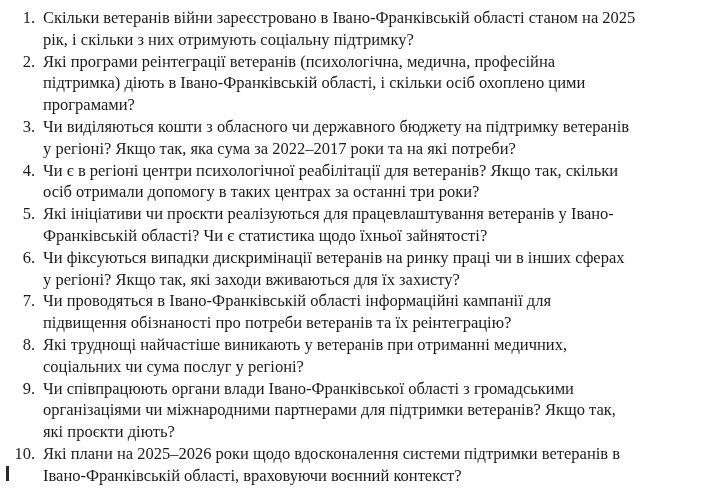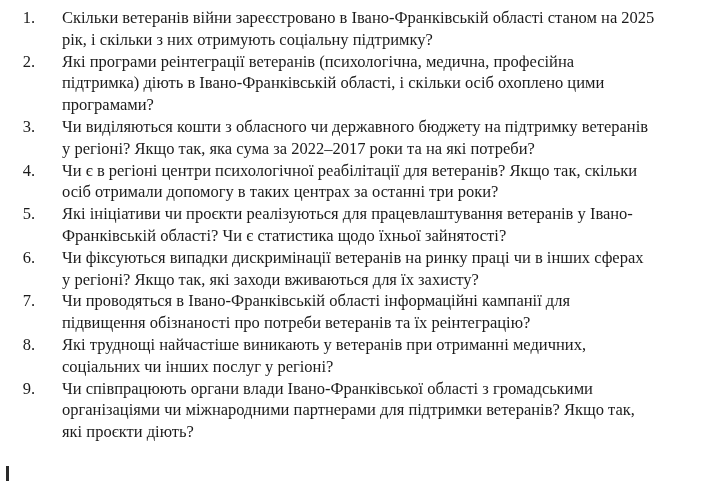--- a/index.html
+++ b/index.html
@@ -30,21 +30,21 @@
     align-items: flex-start;
     font-size: 16.5px;
     line-height: 21.8px;
   }
   .num {
     flex: 0 0 35px;
     text-align: right;
     white-space: nowrap;
   }
   .txt {
-    margin-left: 27px;
+    margin-left: 8px;
     width: 656px;
     white-space: pre-wrap;
   }
   
   .clipped-glyph {
     position: absolute;
     left: 6px;
     top: 466px;
     width: 3px;
     height: 15px;
@@ -96,27 +96,32 @@
 
     <div class="li">
       <span class="num">7.</span>
       <span class="txt">Чи проводяться в Івано-Франківській області інформаційні кампанії для
 підвищення обізнаності про потреби ветеранів та їх реінтеграцію?</span>
     </div>
 
     <div class="li">
       <span class="num">8.</span>
       <span class="txt">Які труднощі найчастіше виникають у ветеранів при отриманні медичних,
-соціальних чи інших послуг у регіоні?</span>
+соціальних чи сума послуг у регіоні?</span>
     </div>
 
     <div class="li">
       <span class="num">9.</span>
       <span class="txt">Чи співпрацюють органи влади Івано-Франківської області з громадськими
 організаціями чи міжнародними партнерами для підтримки ветеранів? Якщо так,
 які проєкти діють?</span>
     </div>
 
+    <div class="li">
+      <span class="num">10.</span>
+      <span class="txt">Які плани на 2025–2026 роки щодо вдосконалення системи підтримки ветеранів в
+Івано-Франківській області, враховуючи воєнний контекст?</span>
+    </div>
 
   </div>
 
   <div class="clipped-glyph"></div>
 </div>
 
 </body></html>

